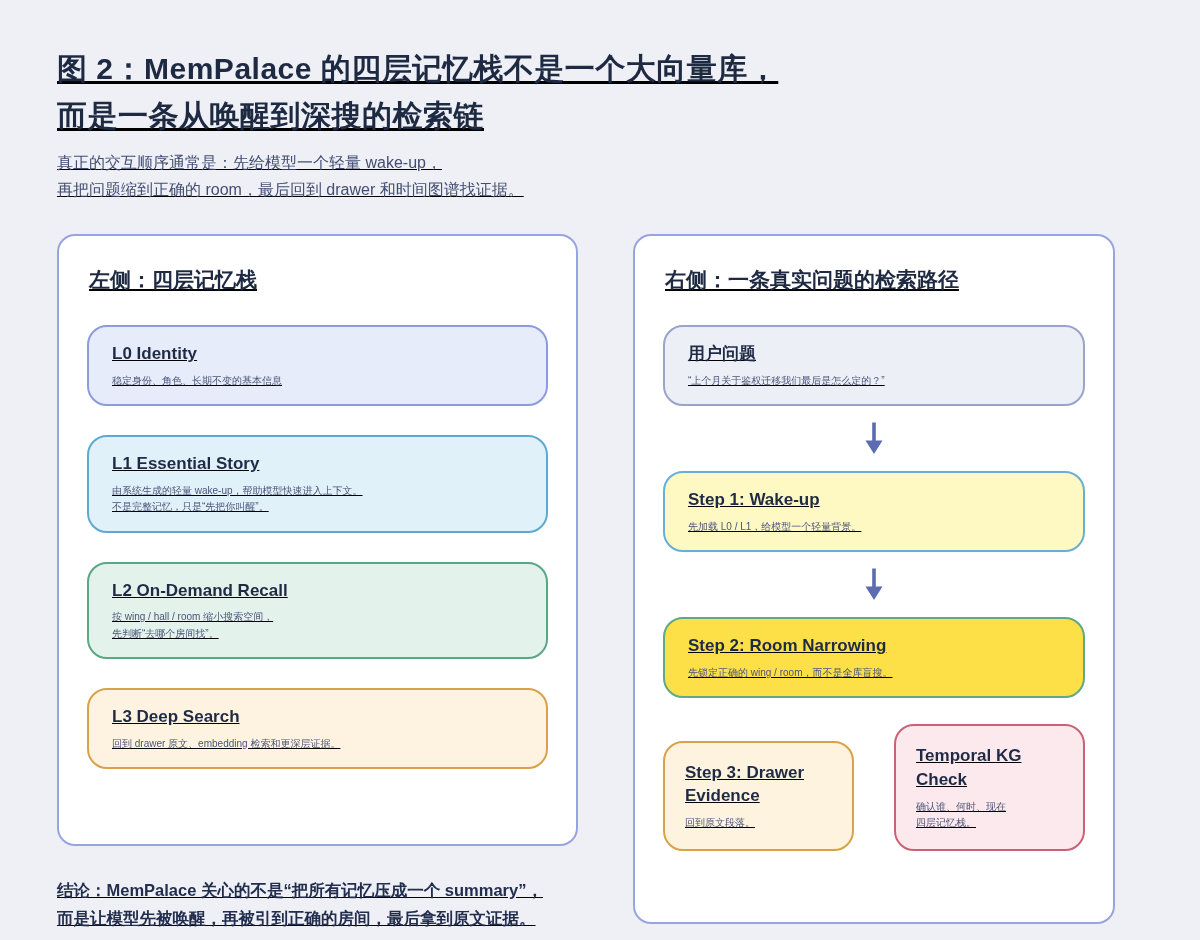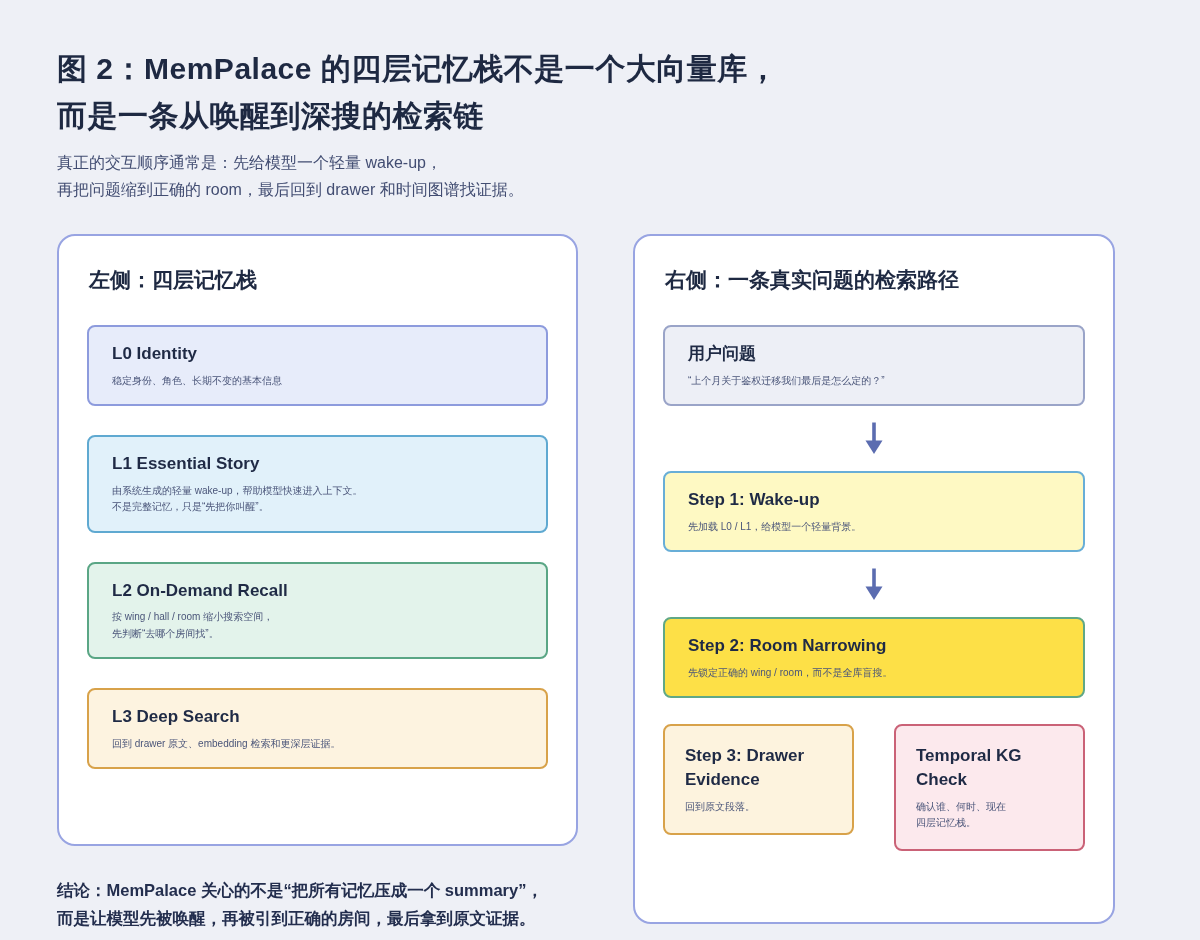--- a/index.html
+++ b/index.html
@@ -1,21 +1,21 @@
 <!DOCTYPE html>
 <html><head>
 <meta charset="utf-8">
 <style>
   * { box-sizing: border-box; margin: 0; padding: 0; }
   html, body { width: 1200px; height: 940px; overflow: hidden; }
   body {
     font-family: "Liberation Sans", "DejaVu Sans", sans-serif;
     background: #eef0f6;
   }
-  .page { padding: 46px 0 0 57px; width: 1076px; }
+  .page { padding: 46px 0 0 57px; width: 1076px; text-decoration: underline; }
 
   .fig-title {
     font-size: 30px;
     font-weight: bold;
     color: #1e2942;
     line-height: 1.55;
     letter-spacing: 0.5px;
   }
   .fig-title .line { white-space: nowrap; }
 
@@ -47,21 +47,21 @@
   .panel-header {
     font-size: 21px;
     font-weight: bold;
     color: #1e2942;
     margin: 4px 0 31px 2px;
     white-space: nowrap;
   }
 
   .card {
     border: 2px solid;
-    border-radius: 8px;
+    border-radius: 20px;
     padding: 15px 23px;
     margin-bottom: 29px;
   }
   .card:last-child { margin-bottom: 0; }
   .card-title {
     font-size: 17px;
     font-weight: bold;
     color: #1f2a45;
     line-height: 1.4;
     margin-bottom: 7px;
@@ -79,21 +79,21 @@
     justify-content: center;
     align-items: center;
     padding: 15px 0 16px 0;
   }
   .arrow-wrap svg { display: block; }
 
   .bottom-row {
     display: flex;
     gap: 24px;
     margin-top: 26px;
-    align-items: flex-start;
+    align-items: flex-end;
   }
   .bottom-row .card {
     flex: 1;
     margin-bottom: 0;
     padding: 18px 20px;
   }
   .bottom-row .card-line { white-space: normal; }
 
   .conclusion {
     margin-top: 31px;

